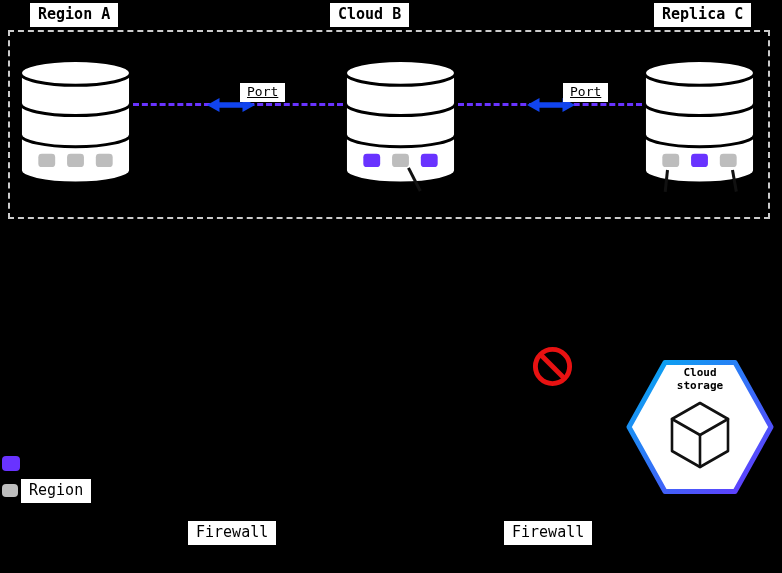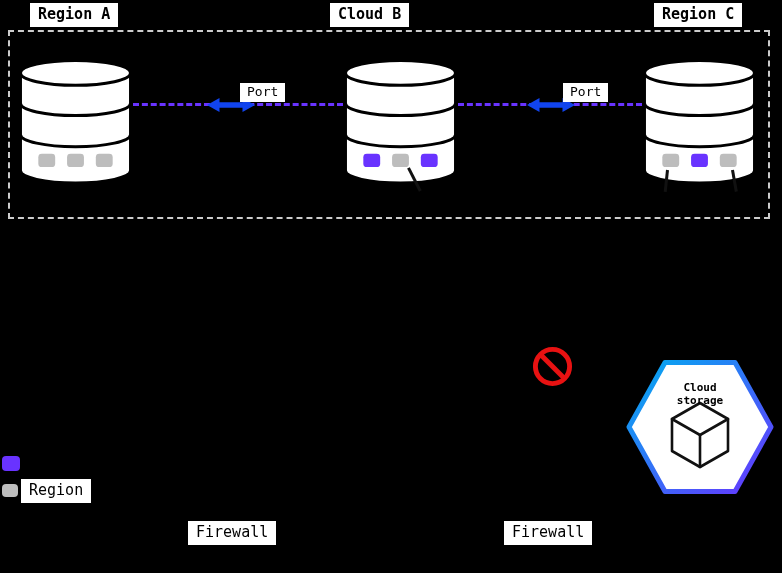--- a/index.html
+++ b/index.html
@@ -12,39 +12,39 @@
     position:relative; width:782px; height:573px; overflow:hidden;
     background:var(--background);
     font-family:"DejaVu Sans Mono","Liberation Mono",monospace;
   }
   .abs { position:absolute; }
   .label-box {
     position:absolute; background:#fff; color:#000;
     padding:2px 8px; font-size:15px; line-height:1.3; white-space:nowrap;
   }
   .label-box.bold { font-weight:bold; }
-  .port-label { font-size:13px; padding:1px 7px; }
+  .port-label { font-size:13px; padding:1px 7px;text-decoration:underline; }
   .boundary { position:absolute; border:2px dashed #cccccc; }
   .dash-line { position:absolute; height:0; border-top:3px dashed var(--purple); }
   rect[data-role="leaseholder"] { fill:var(--purple); }
   rect[data-role="replica"]     { fill:var(--gray); }
   .swatch { position:absolute; border-radius:4px; background:#555; }
   .swatch[data-role="leaseholder"] { background:var(--purple); }
   .swatch[data-role="replica"]     { background:var(--gray); }
   .stub { position:absolute; width:2.5px; background:#111; transform-origin:top center; }
   .cloud-text { position:absolute; text-align:center; font-weight:bold; font-size:11px; line-height:1.15; color:#000; }
 </style>
 </head>
 <body>
 
 <div class="canvas">
 
   <div class="label-box bold" style="left:30px;top:3px">Region A</div>
   <div class="label-box bold" style="left:330px;top:3px">Cloud B</div>
-  <div class="label-box bold" style="left:654px;top:3px">Region C</div>
+  <div class="label-box bold" style="left:654px;top:3px">Replica C</div>
 
   <div class="boundary" style="left:8px;top:30px;width:762px;height:189px"></div>
 
   <div class="dash-line" style="left:133px;top:103px;width:210px"></div>
   <div class="dash-line" style="left:458px;top:103px;width:184px"></div>
 
   <div class="abs" style="left:18px;top:58px">
     <svg width="115" height="128" viewBox="0 0 116 128">
       <path d="M2.5 14.5 V113 A55.5 12.5 0 0 0 113.5 113 V14.5" fill="#ffffff" stroke="#000" stroke-width="3"></path>
       <ellipse cx="58" cy="14.5" rx="55.5" ry="12.5" fill="#ffffff" stroke="#000" stroke-width="3"></ellipse>
@@ -111,21 +111,21 @@
           <stop offset="1" style="stop-color:var(--hex2)"></stop>
         </linearGradient>
       </defs>
       <polygon points="3,69 39,4.5 109,4.5 145,69 109,133.5 39,133.5" fill="#ffffff" stroke="url(#hexgrad)" stroke-width="5" stroke-linejoin="round"></polygon>
       <g transform="translate(74,77)" fill="none" stroke="#111" stroke-width="2.6" stroke-linejoin="round" stroke-linecap="round">
         <polygon points="0,-32 28,-16 28,16 0,32 -28,16 -28,-16"></polygon>
         <polyline points="-28,-16 0,0 28,-16"></polyline>
         <line x1="0" y1="0" x2="0" y2="32"></line>
       </g>
     </svg>
-    <div class="cloud-text" style="left:0;top:24px;width:148px">
+    <div class="cloud-text" style="left:0;top:9px;width:148px">
       <span style="display:block;width:72px;margin:0 auto">Cloud storage</span>
     </div>
   </div>
 
   <div class="swatch" style="left:2px;top:456px;width:18px;height:15px" data-role="leaseholder"></div>
   <div class="swatch" style="left:2px;top:484px;width:16px;height:13px" data-role="replica"></div>
   <div class="label-box" style="left:21px;top:479px">Region</div>
 
   <div class="label-box" style="left:188px;top:521px">Firewall</div>
   <div class="label-box" style="left:504px;top:521px">Firewall</div>

